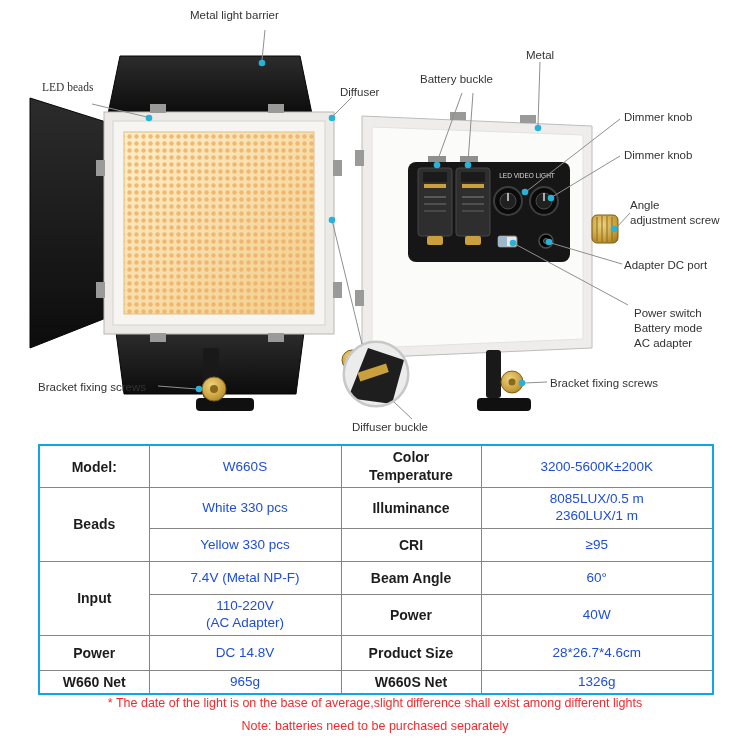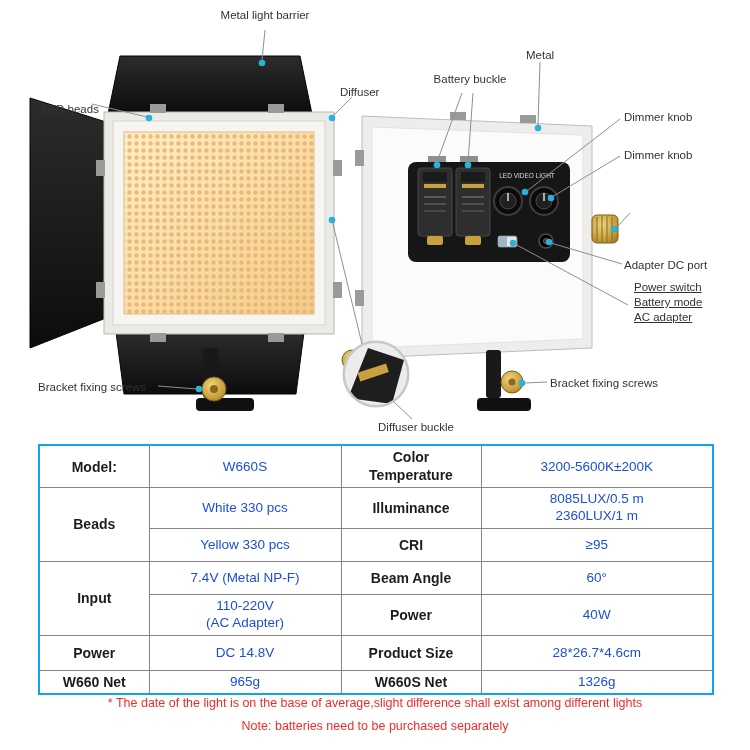--- a/index.html
+++ b/index.html
@@ -4,21 +4,21 @@
 <style>
   * { margin:0; padding:0; box-sizing:border-box; }
   html,body { width:750px; height:750px; background:#ffffff; }
   body { font-family:"Liberation Sans", sans-serif; position:relative; overflow:hidden; }
   .page { position:relative; width:750px; height:750px; background:#fff; }
 
   
   .figure { position:absolute; left:0; top:0; width:750px; height:440px; }
   .figure svg { position:absolute; left:0; top:0; }
   .callout { position:absolute; font-size:11.5px; color:#333; line-height:1.3; white-space:nowrap; }
-  .callout.center { text-align:center; }
+  .callout.center { }
   .callout .ln { display:block; white-space:nowrap; }
 
   
   .spec-table { position:absolute; left:38px; top:444px; width:674px; border-collapse:collapse;
                 table-layout:fixed; border:2px solid #0ea5e9; }
   .spec-table td { border:1px solid #858585; text-align:center; vertical-align:middle;
                    color:#1d4ed8; font-size:13.5px; padding:3px 6px; }
   .spec-table td.lbl { font-weight:bold; font-size:14px; color:#1d1d1d; }
   .blk { display:block; line-height:1.25; }
 
@@ -187,28 +187,32 @@
         <circle cx="614" cy="229" r="3.3"></circle>
         <circle cx="549" cy="242" r="3.3"></circle>
         <circle cx="513" cy="243" r="3.3"></circle>
         <circle cx="199" cy="389" r="3.3"></circle>
         <circle cx="522" cy="383" r="3.3"></circle>
         <circle cx="332" cy="220" r="3.3"></circle>
       </g>
     </svg>
 
     <div class="callout center" style="left:190px; top:8px;  width:150px;"><span>Metal light barrier</span></div>
-    <div class="callout" style="left:42px;  top:102px;"><span>LED beads</span></div>
+    <div class="callout" style="left:42px;  top:80px;font-family:Liberation Serif, serif;"><span>LED beads</span></div>
     <div class="callout" style="left:340px; top:85px;"><span>Diffuser</span></div>
     <div class="callout center" style="left:420px; top:72px; width:100px;"><span>Battery buckle</span></div>
     <div class="callout" style="left:526px; top:48px;"><span>Metal</span></div>
     <div class="callout" style="left:624px; top:110px;"><span>Dimmer knob</span></div>
     <div class="callout" style="left:624px; top:148px;"><span>Dimmer knob</span></div>
+    <div class="callout center" style="left:630px; top:198px; width:112px;">
+      <span class="ln">Angle</span>
+      <span class="ln">adjustment screw</span>
+    </div>
     <div class="callout" style="left:624px; top:258px;"><span>Adapter DC port</span></div>
-    <div class="callout" style="left:634px; top:280px;text-decoration:underline;">
+    <div class="callout" style="left:634px; top:306px;">
       <span class="ln">Power switch</span>
       <span class="ln">Battery mode</span>
       <span class="ln">AC adapter</span>
     </div>
     <div class="callout" style="left:38px;  top:380px;"><span>Bracket fixing screws</span></div>
     <div class="callout" style="left:550px; top:376px;"><span>Bracket fixing screws</span></div>
     <div class="callout center" style="left:352px; top:420px; width:128px;"><span>Diffuser buckle</span></div>
   </div>
 
   <table class="spec-table">

